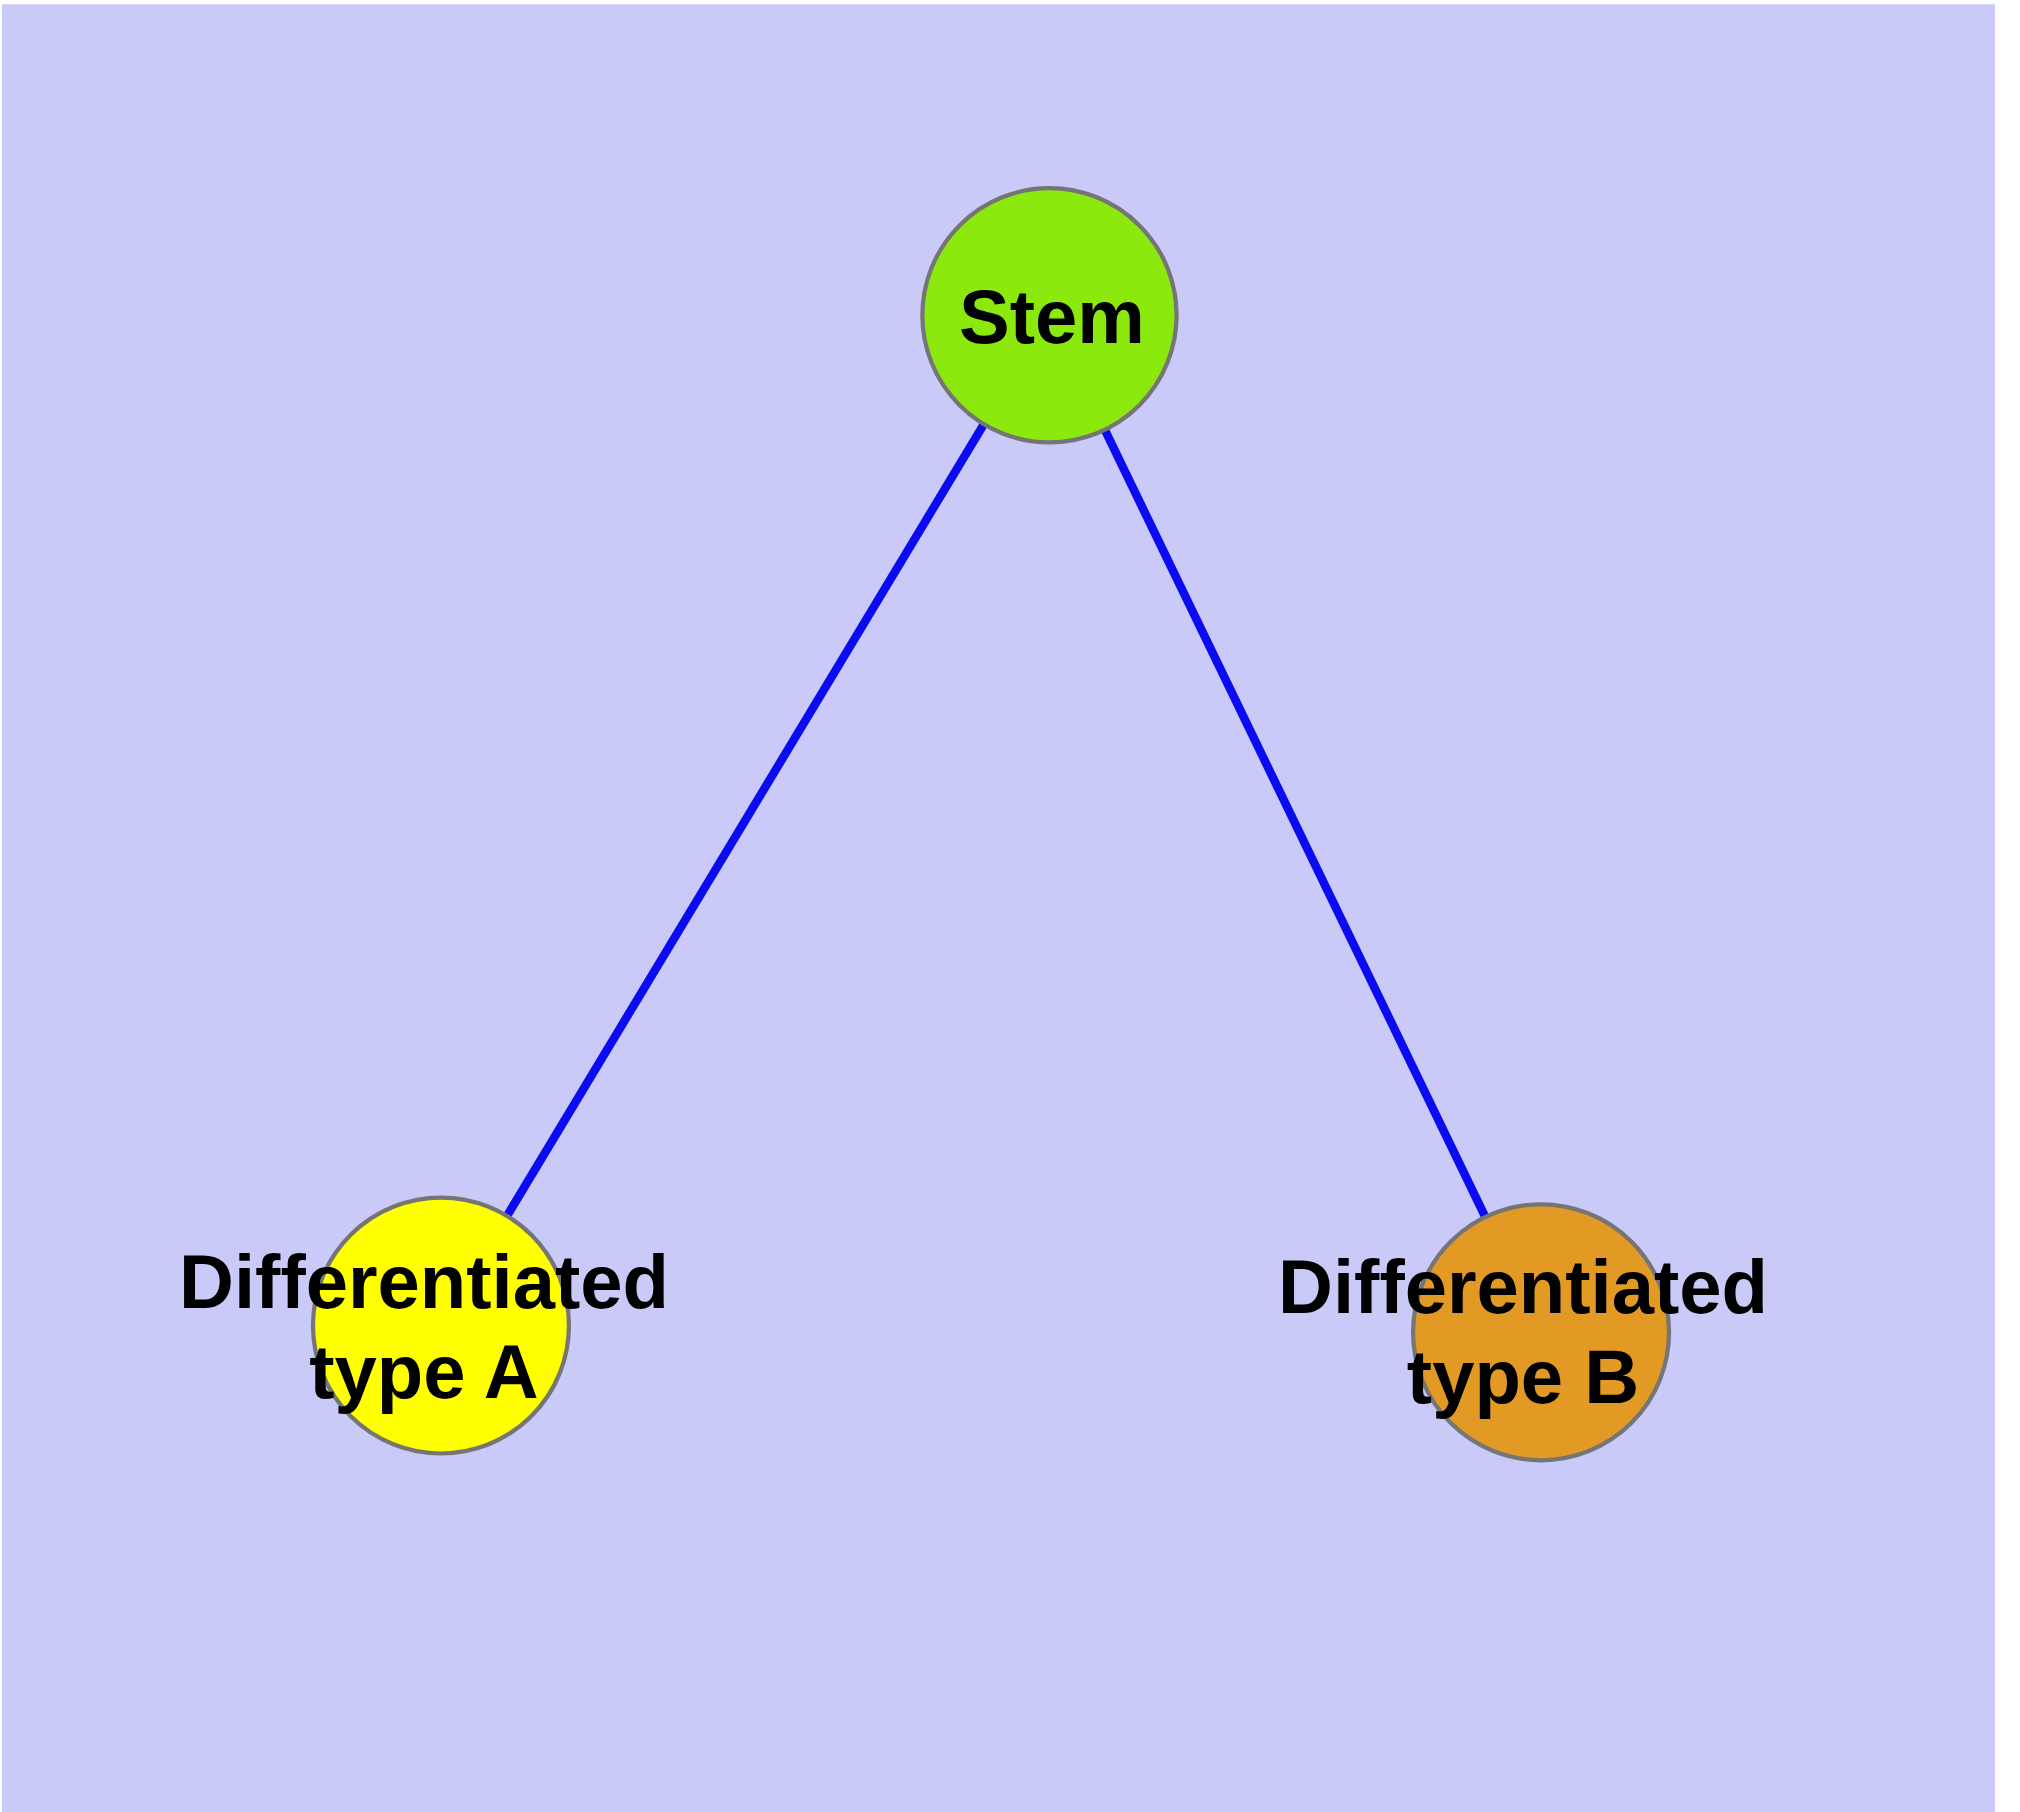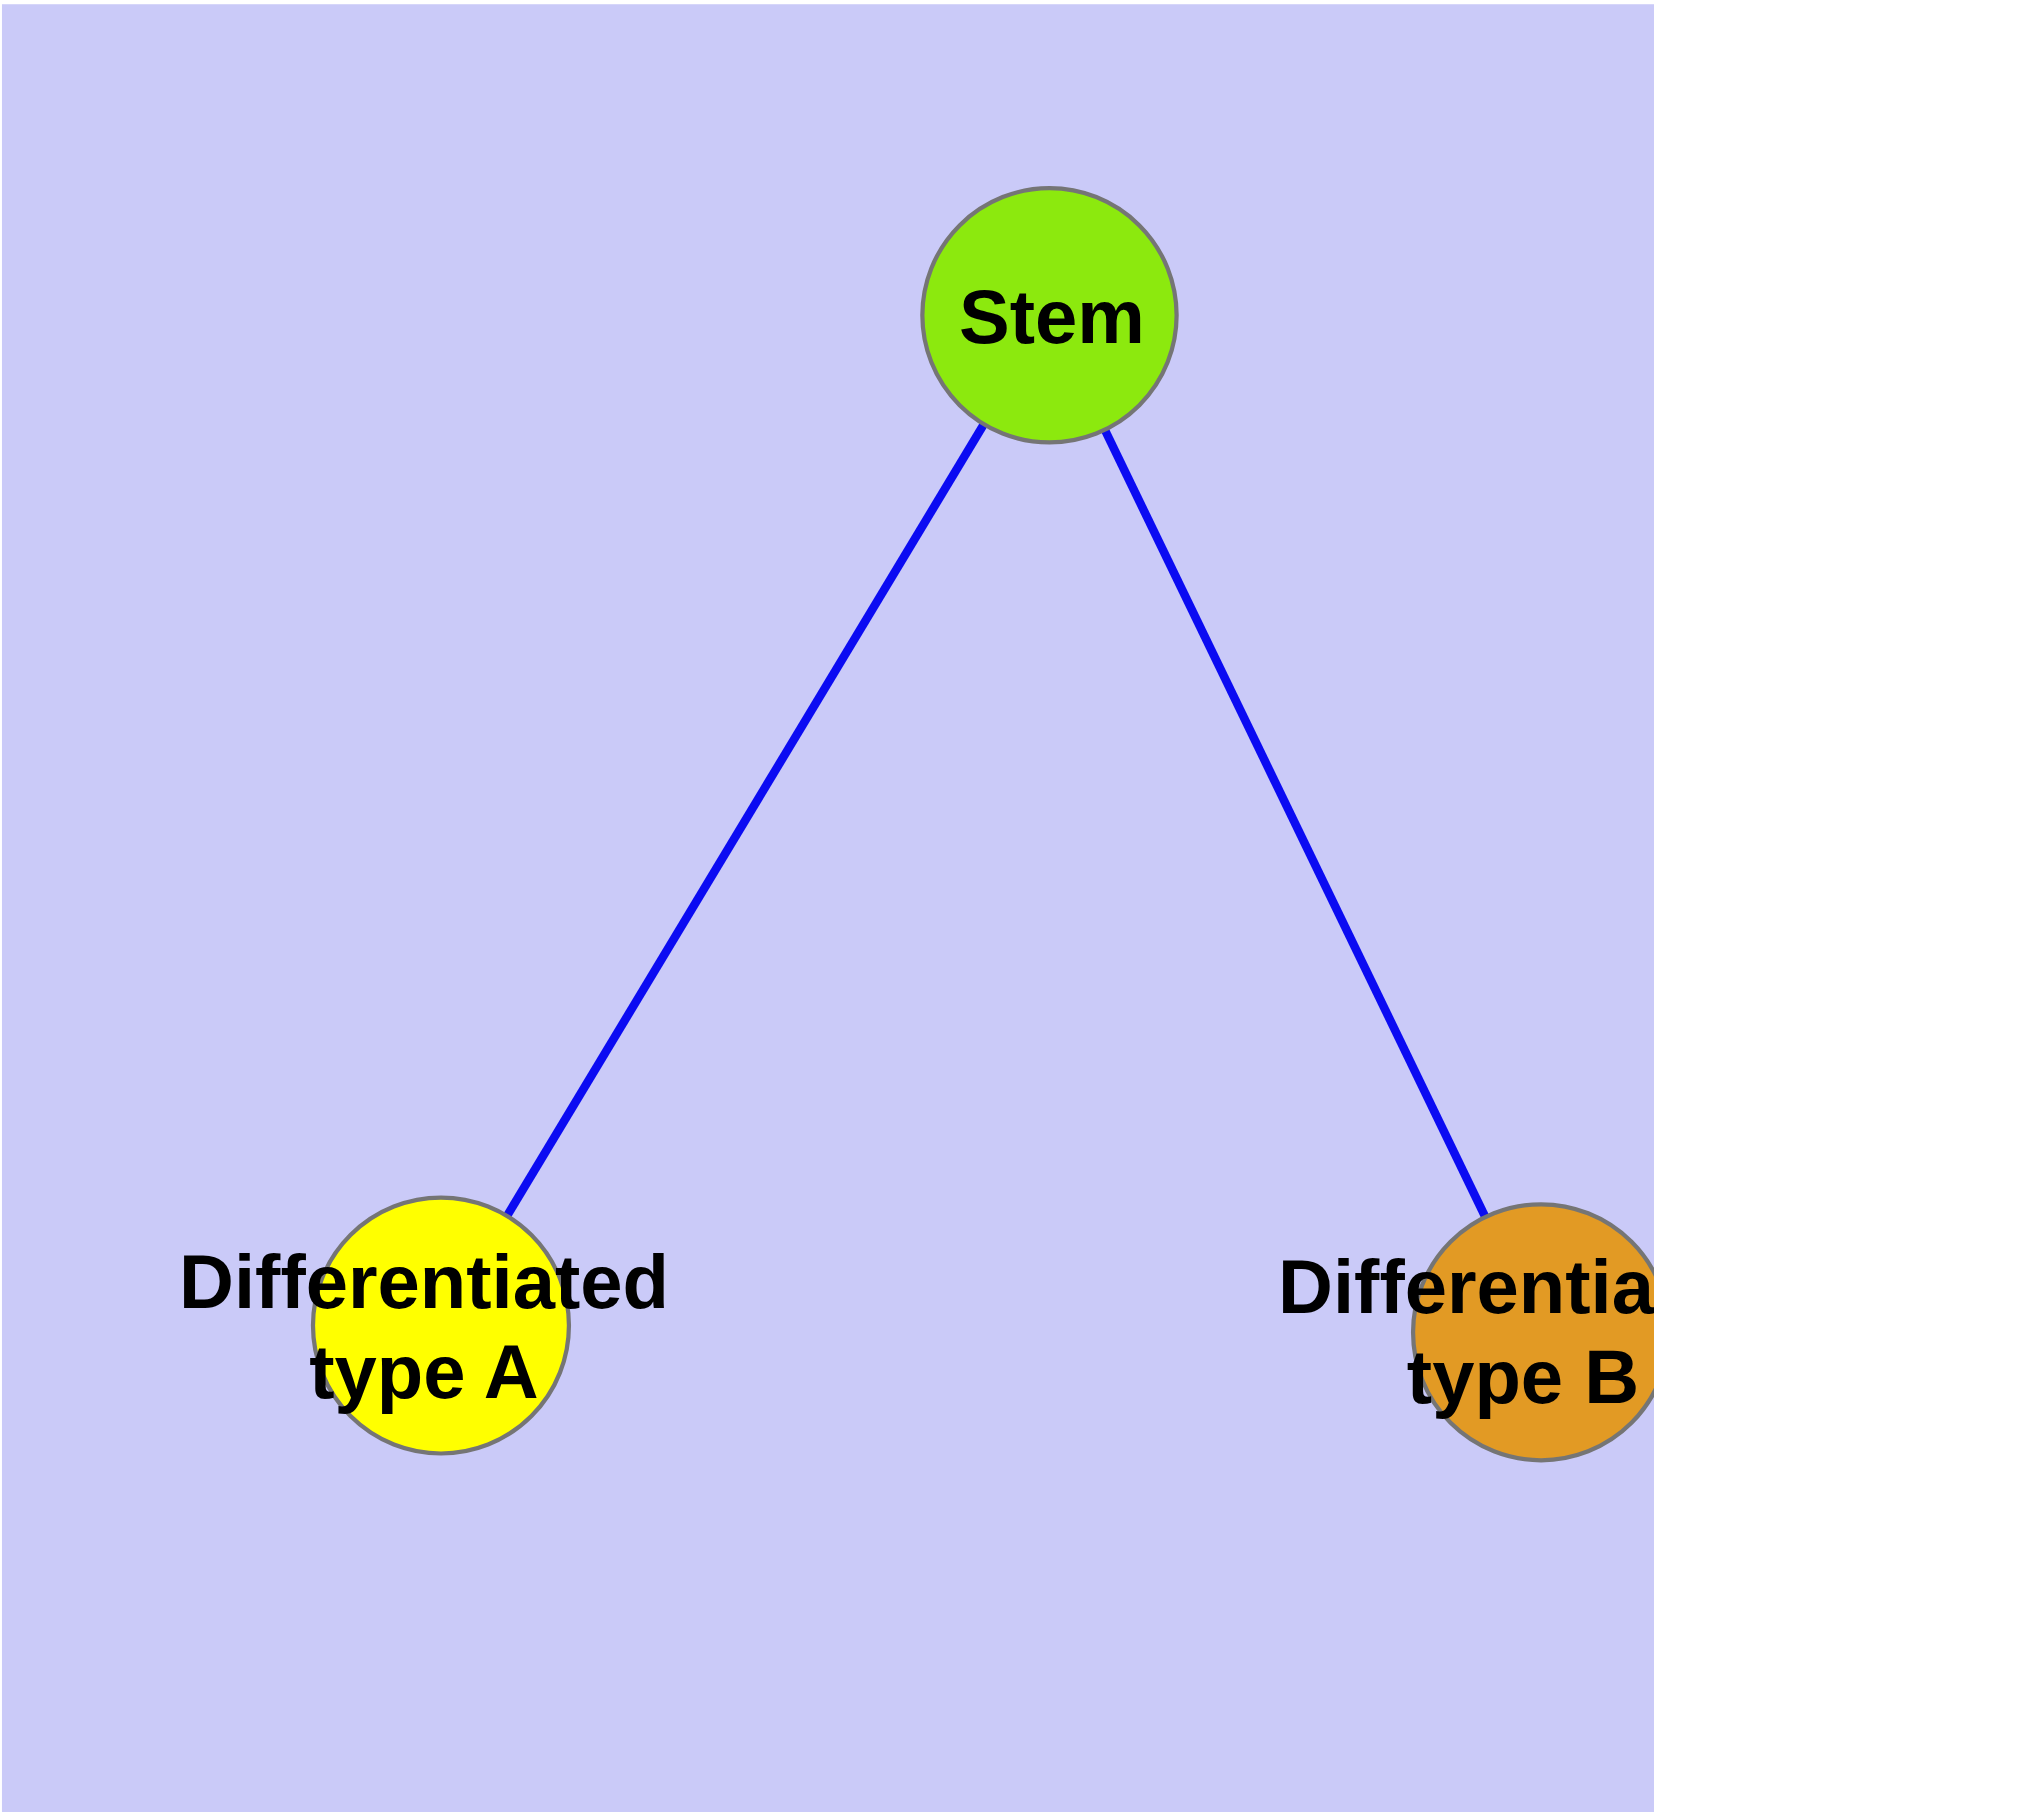--- a/index.html
+++ b/index.html
@@ -2,21 +2,21 @@
 <html style="font-size:13.6px"><head>
 <meta charset="utf-8">
 <style>
   html, body {
     margin: 0;
     padding: 0;
     background: #ffffff;
   }
   .stage {
     position: relative;
-    width: 1654px;
+    width: 1995px;
     height: 1812px;
     background: #ffffff;
     overflow: hidden;
     font-family: "Liberation Sans", sans-serif;
   }
   .stage svg {
     position: absolute;
     left: 0;
     top: 0;
     display: block;

